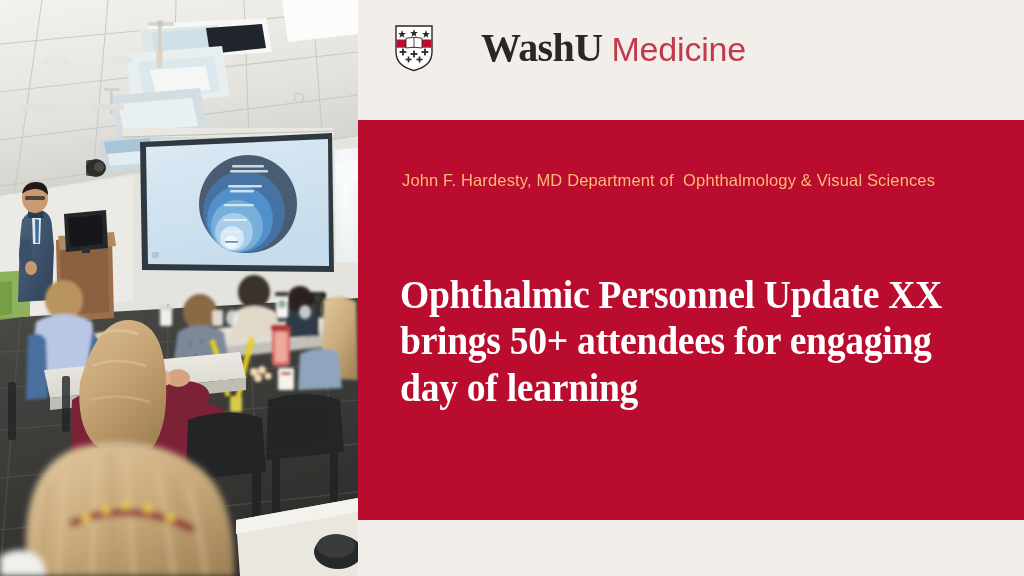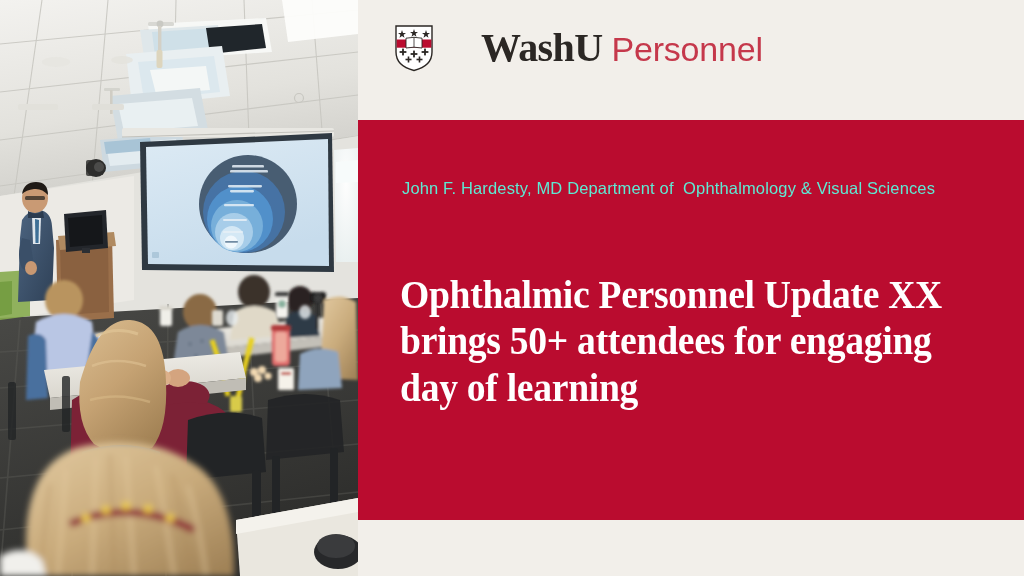--- a/index.html
+++ b/index.html
@@ -82,23 +82,22 @@
 
   .eyebrow {
     position:absolute;
     left:44px; top:50px;
     width:600px;
     font-family:"Liberation Sans", sans-serif;
     font-size:16.5px;
     font-weight:400;
     line-height:1.3;
     letter-spacing:0.15px;
-    color:#5eead4;
+    color:#fdba74;
     white-space:pre;
-    margin-top:8px;
   }
 
   .headline {
     position:absolute;
     left:42px; top:152px;
     width:580px;
     font-family:"Liberation Serif", serif;
     font-weight:700;
     font-size:40px;
     line-height:1.16;
@@ -472,21 +471,21 @@
             <rect x="-3" y="-0.8" width="6" height="1.6"></rect>
           </g>
           <g transform="translate(25.5,35.5)">
             <rect x="-0.8" y="-3" width="1.6" height="6"></rect>
             <rect x="-3" y="-0.8" width="6" height="1.6"></rect>
           </g>
         </g>
       </svg>
       <div class="wordmark">
         <span class="wm-washu">WashU</span>
-        <span class="wm-medicine">Personnel</span>
+        <span class="wm-medicine">Medicine</span>
       </div>
     </div>
 
     <div class="crimson-panel">
       <div class="eyebrow">John F. Hardesty, MD Department of  Ophthalmology &amp; Visual Sciences</div>
       <h1 class="headline">Ophthalmic Personnel Update XX brings 50+ attendees for engaging day of learning</h1>
     </div>
 
   </div>
 </div>

